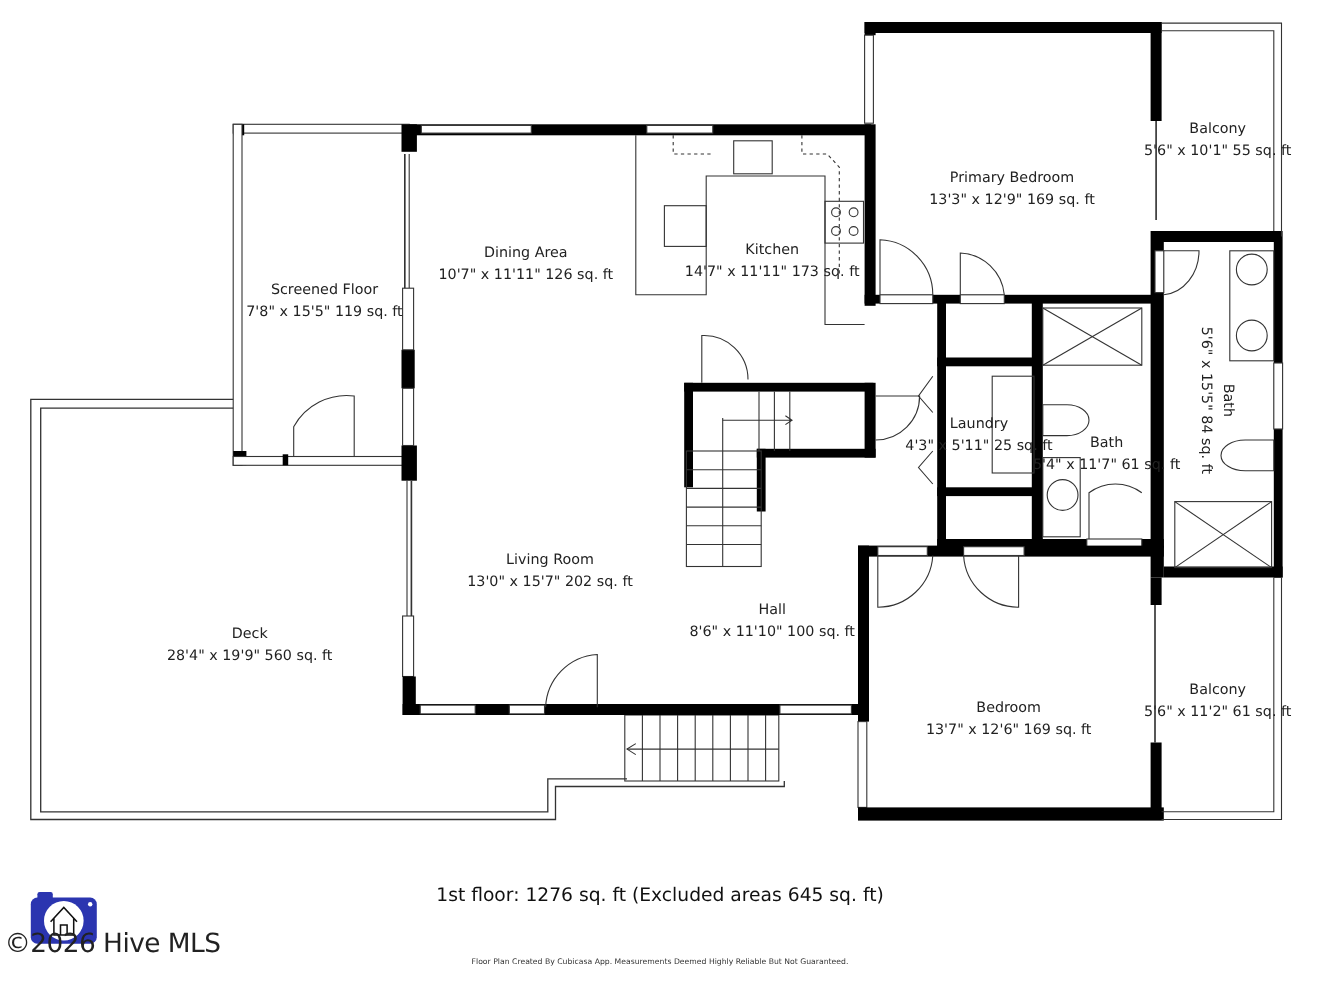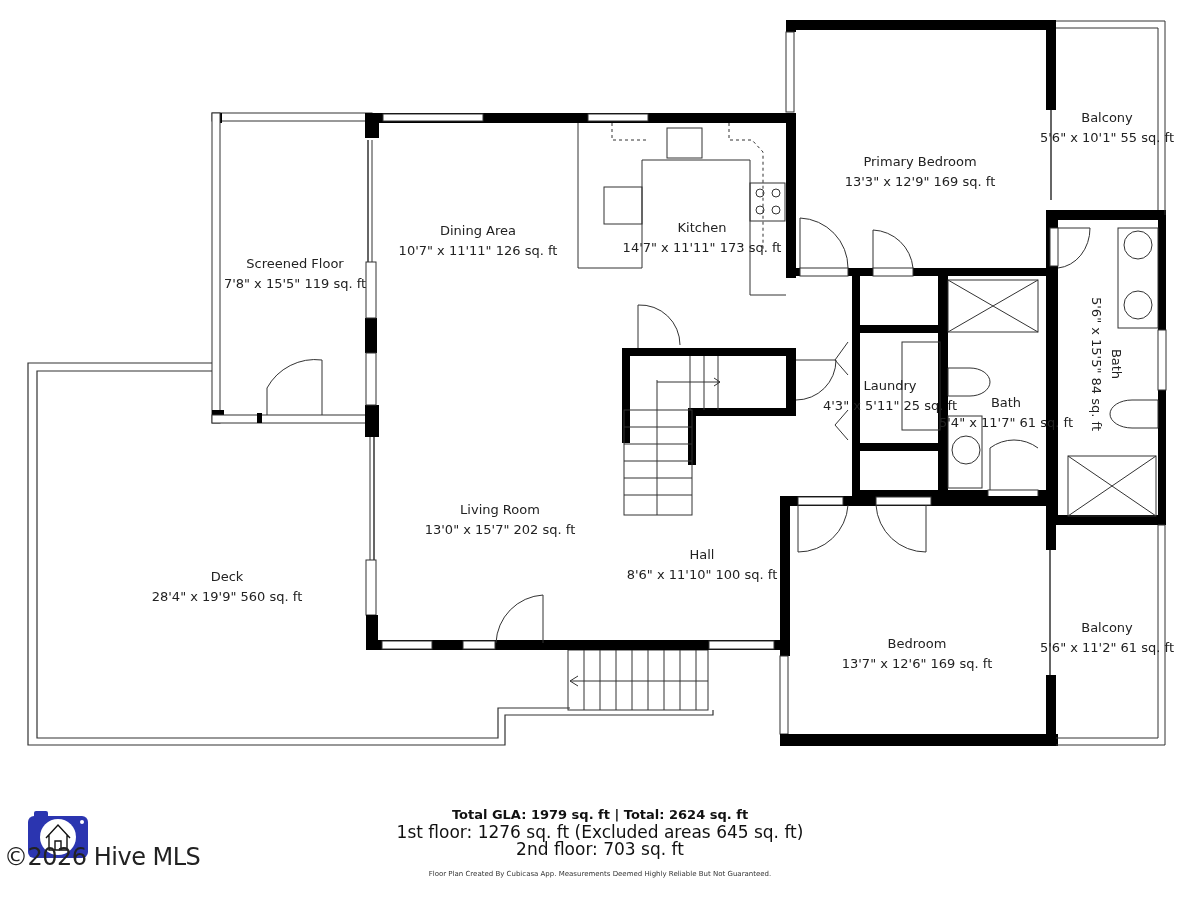--- a/index.html
+++ b/index.html
@@ -232,23 +232,21 @@
 <div class="room-label" style="left:917px; top:634px;">
   <span class="nm">Bedroom</span>
   <span class="dm">13'7" x 12'6" 169 sq. ft</span>
 </div>
 <div class="room-label" style="left:1107px; top:618px;">
   <span class="nm">Balcony</span>
   <span class="dm">5'6" x 11'2" 61 sq. ft</span>
 </div>
 
 <div class="totals">
-  <span class="t1">Total GLA: 1979 sq. ft | Total: 2624 sq. ft</span>
   <span class="t2">1st floor: 1276 sq. ft (Excluded areas 645 sq. ft)</span>
-  <span class="t3">2nd floor: 703 sq. ft</span>
 </div>
 <div class="disclaimer">Floor Plan Created By Cubicasa App. Measurements Deemed Highly Reliable But Not Guaranteed.</div>
 
 <svg class="logo" viewBox="0 0 64 52" xmlns="http://www.w3.org/2000/svg">
   <rect x="2" y="8" width="60" height="42" rx="6" fill="#2b35b0"></rect>
   <rect x="8" y="3" width="14" height="8" rx="2" fill="#2b35b0"></rect>
   <circle cx="32" cy="29" r="18" fill="#fff"></circle>
   <path d="M20,30 L32,17 L44,30 M23,27 L23,42 L41,42 L41,27 M29,42 L29,33 L35,33 L35,42" fill="none" stroke="#111" stroke-width="1.4"></path>
   <circle cx="56" cy="14" r="2" fill="#fff"></circle>
 </svg>

